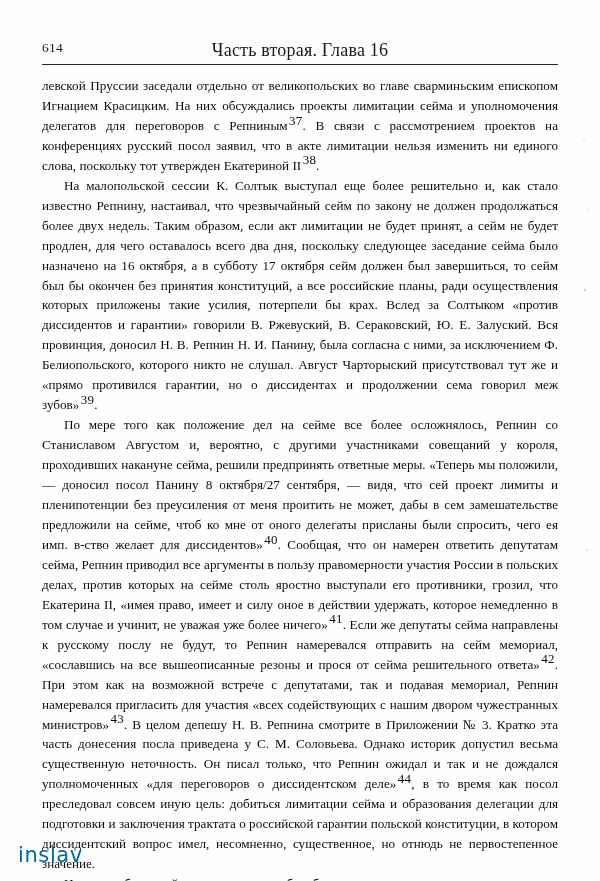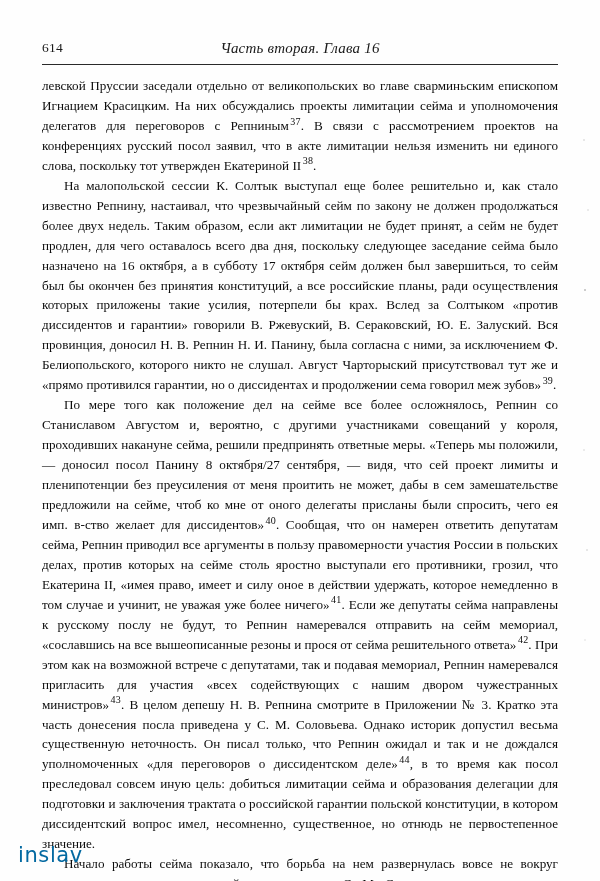--- a/index.html
+++ b/index.html
@@ -35,22 +35,21 @@
     font-size: 13.5px;
     letter-spacing: 0.3px;
     color: #1a1a1a;
   }
   .running-head {
     position: absolute;
     left: 0;
     top: 0;
     width: 100%;
     text-align: center;
-    font-style: italic;
-    font-size: 15px;
+    font-size: 18px;
     letter-spacing: 0.2px;
     color: #1a1a1a;
   }
   .header-rule {
     position: absolute;
     left: 42px;
     top: 64px;
     width: 516px;
     height: 1px;
     background: #2a2a2a;
@@ -70,21 +69,21 @@
   }
   .textblock p {
     margin: 0;
     text-indent: 22px;
     text-align: justify;
   }
   .textblock p:last-child {
     text-align: justify;
   }
   sup.fn {
-    font-size: 10px;
+    font-size: 13px;
     vertical-align: super;
     line-height: 0;
     padding-left: 1.5px;
     letter-spacing: 0.2px;
   }
 
   
   .watermark {
     position: absolute;
     left: 18px;

